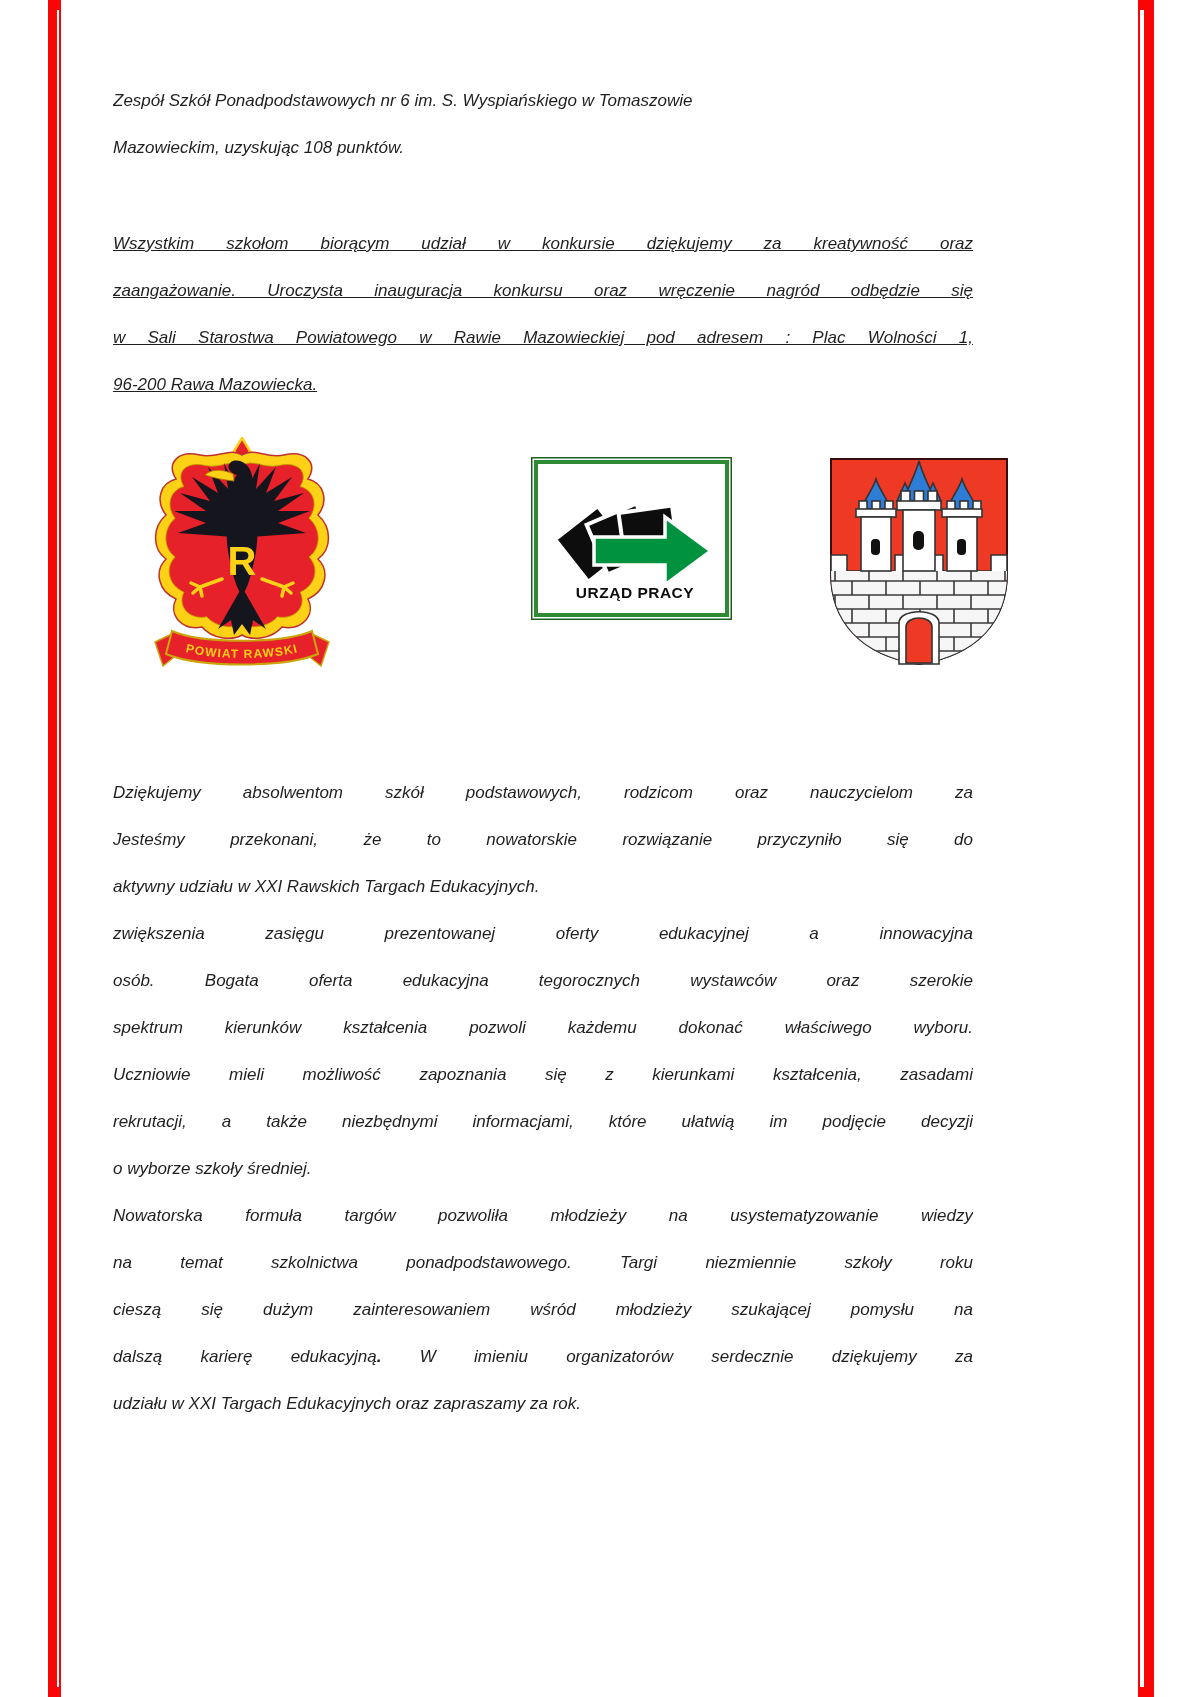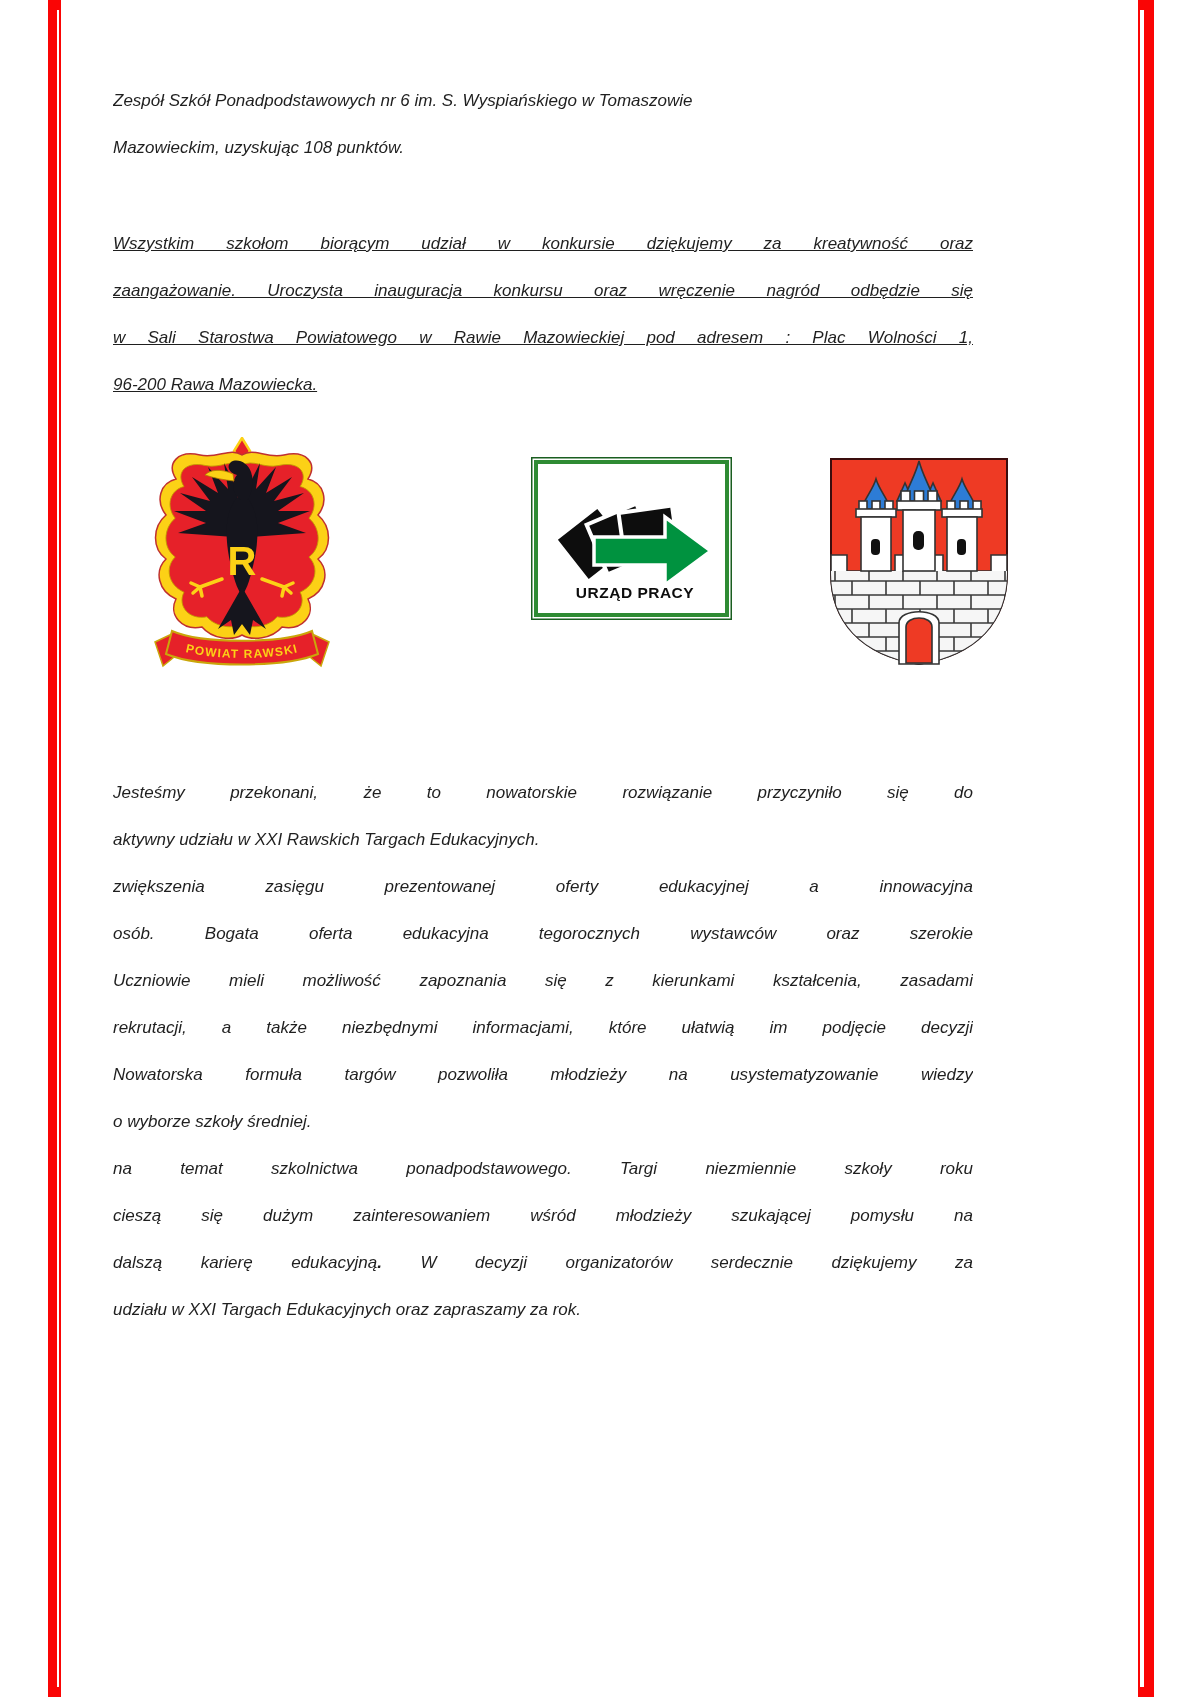--- a/index.html
+++ b/index.html
@@ -171,30 +171,32 @@
       </g>
 
       <g>
         <path d="M74,209 V168 C74,153 114,153 114,168 V209 Z" fill="#ffffff" stroke="#333333" stroke-width="1.6"></path>
         <path d="M81,208 V172 C81,160 107,160 107,172 V208 Z" fill="#ee3a24" stroke="#333333" stroke-width="1.6"></path>
       </g>
     </svg>
   </div>
 
   <div class="para" style="top:769px;">
+    <div class="line j">Dziękujemy absolwentom szkół podstawowych, rodzicom oraz nauczycielom za</div>
     <div class="line j">Jesteśmy przekonani, że to nowatorskie rozwiązanie przyczyniło się do</div>
 
     <div class="line">aktywny udziału w XXI Rawskich Targach Edukacyjnych.</div>
     <div class="line j">zwiększenia zasięgu prezentowanej oferty edukacyjnej a innowacyjna</div>
     <div class="line j">osób. Bogata oferta edukacyjna tegorocznych wystawców oraz szerokie</div>
+    <div class="line j">spektrum kierunków kształcenia pozwoli każdemu dokonać właściwego wyboru.</div>
 
     <div class="line j">Uczniowie mieli możliwość zapoznania się z kierunkami kształcenia, zasadami</div>
     <div class="line j">rekrutacji, a także niezbędnymi informacjami, które ułatwią im podjęcie decyzji</div>
+    <div class="line">o wyborze szkoły średniej.</div>
+
     <div class="line j">Nowatorska formuła targów pozwoliła młodzieży na usystematyzowanie wiedzy</div>
-
-    <div class="line">o wyborze szkoły średniej.</div>
     <div class="line j">na temat szkolnictwa ponadpodstawowego. Targi niezmiennie szkoły roku</div>
     <div class="line j">cieszą się dużym zainteresowaniem wśród młodzieży szukającej pomysłu na</div>
-    <div class="line j"><span>dalszą karierę edukacyjną</span><span class="b">.</span><span> W decyzji organizatorów serdecznie dziękujemy za</span></div>
+    <div class="line j"><span>dalszą karierę edukacyjną</span><span class="b">.</span><span> W imieniu organizatorów serdecznie dziękujemy za</span></div>
     <div class="line">udziału w XXI Targach Edukacyjnych oraz zapraszamy za rok.</div>
   </div>
 
 </div>
 
 </body></html>

